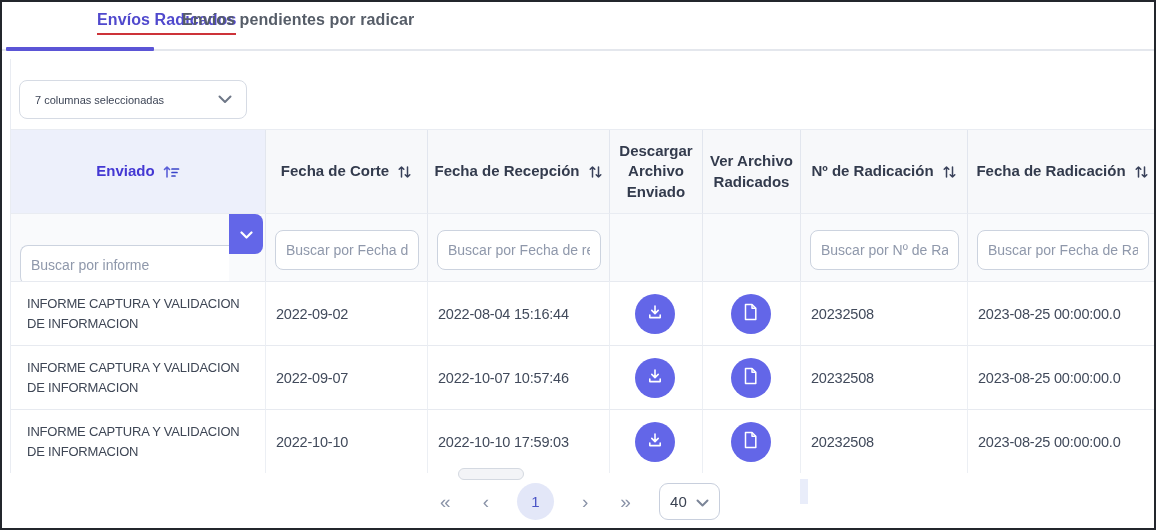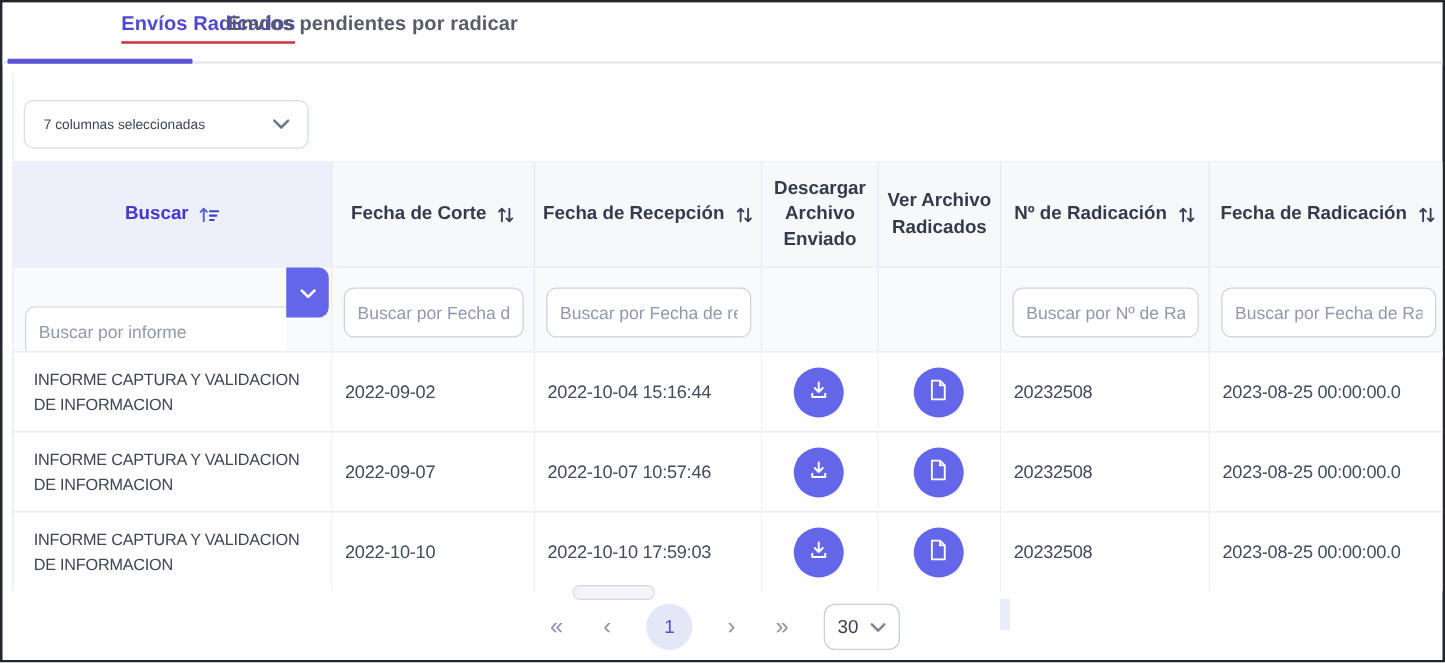--- a/index.html
+++ b/index.html
@@ -113,21 +113,21 @@
       <svg width="14" height="9" viewBox="0 0 14 9">
           <path d="M1.5 1.5 L7 7 L12.5 1.5" stroke="#6e7787" stroke-width="2" fill="none" stroke-linecap="round" stroke-linejoin="round"></path>
         </svg>
     </span>
   </div>
 
   <div class="table">
 
     <div class="trow thead">
       <div class="th th-informe">
-        <span>Buscar</span>
+        <span>Enviado</span>
         <span class="sort-ico">
           <svg width="17" height="15" viewBox="0 0 17 15">
               <path d="M4 13 V3 M1.5 5.5 L4 3 L6.5 5.5" stroke="#5a5fd8" stroke-width="1.6" fill="none" stroke-linecap="round" stroke-linejoin="round"></path>
               <path d="M9 5 H15.5 M9 8.5 H14 M9 12 H12" stroke="#3a44c9" stroke-width="1.7" stroke-linecap="round"></path>
             </svg>
         </span>
       </div>
       <div class="th">
         <span>Fecha de Corte</span>
         <span class="sort-ico">
@@ -197,21 +197,21 @@
         <input type="text" placeholder="Buscar por Nº de Radicación" style="">
       </div>
       <div class="tf">
         <input type="text" placeholder="Buscar por Fecha de Radicación" style="">
       </div>
     </div>
 
     <div class="trow tdrow">
       <div class="td td-informe">INFORME CAPTURA Y VALIDACION DE INFORMACION</div>
       <div class="td">2022-09-02</div>
-      <div class="td">2022-10-04 15:16:44</div>
+      <div class="td">2022-08-04 15:16:44</div>
       <div class="td td-action">
         <button class="icon-btn">
           <span>
             <svg width="18" height="18" viewBox="0 0 18 18">
                 <path d="M9 3 V10.2 M5.8 7.4 L9 10.6 L12.2 7.4" stroke="#fff" stroke-width="1.6" fill="none" stroke-linecap="round" stroke-linejoin="round"></path>
                 <path d="M3.8 12 V14.6 H14.2 V12" stroke="#fff" stroke-width="1.6" fill="none" stroke-linecap="round" stroke-linejoin="round"></path>
               </svg>
           </span>
         </button>
       </div>
@@ -290,21 +290,21 @@
   <div class="hscroll-thumb"></div>
   <div class="vscroll-artifact"></div>
 
   <div class="pagination">
     <span class="pg-arrow">«</span>
     <span class="pg-arrow">‹</span>
     <span class="pg-current">1</span>
     <span class="pg-arrow">›</span>
     <span class="pg-arrow">»</span>
     <div class="pg-size">
-      <span>30</span>
+      <span>40</span>
       <span>
         <svg width="13" height="8" viewBox="0 0 13 8">
             <path d="M1.5 1.5 L6.5 6.5 L11.5 1.5" stroke="#7b8598" stroke-width="2" fill="none" stroke-linecap="round" stroke-linejoin="round"></path>
           </svg>
       </span>
     </div>
   </div>
 
 </div>
 

